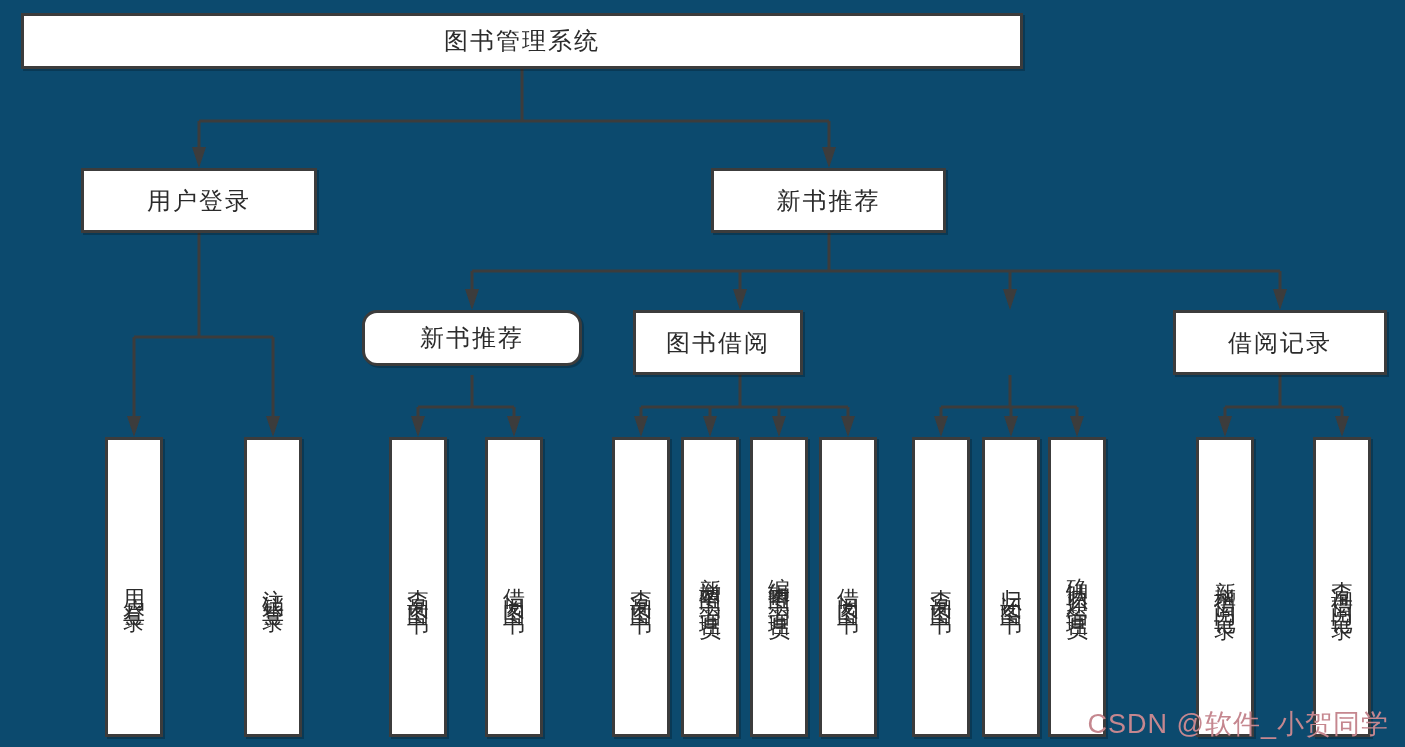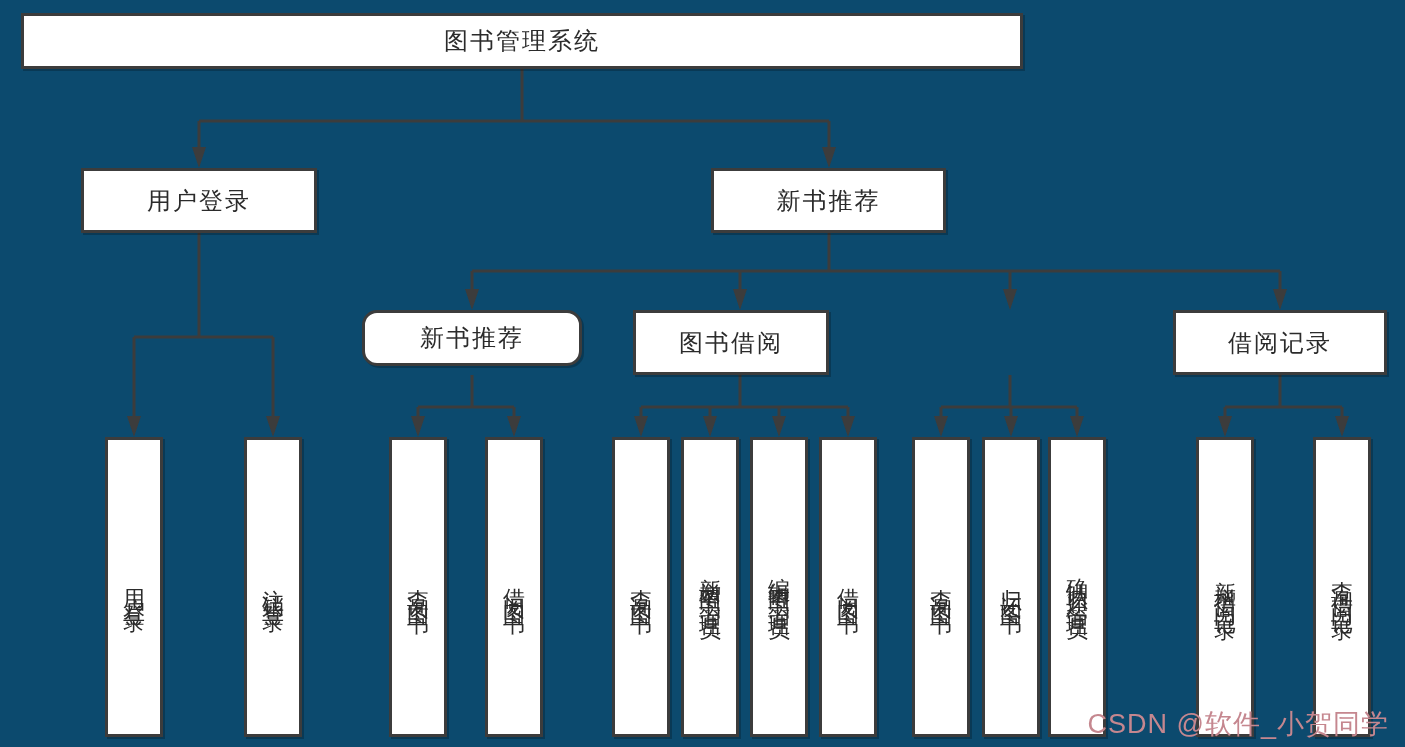--- a/index.html
+++ b/index.html
@@ -98,21 +98,21 @@
     <line x1="1342" y1="407" x2="1342" y2="431"></line>
       <polygon points="1335,416 1349,416 1342,437"></polygon>
   </svg>
 
   <div class="box h" style="left:21px;top:13px;width:1002px;height:56px;">图书管理系统</div>
 
   <div class="box h" style="left:81px;top:168px;width:236px;height:65px;">用户登录</div>
   <div class="box h" style="left:711px;top:168px;width:235px;height:65px;">新书推荐</div>
 
   <div class="box h" style="left:362px;top:310px;width:220px;height:56px;border-radius:15px;">新书推荐</div>
-  <div class="box h" style="left:633px;top:310px;width:196px;height:65px;">图书借阅</div>
+  <div class="box h" style="left:633px;top:310px;width:170px;height:65px;">图书借阅</div>
   <div class="box h" style="left:1173px;top:310px;width:214px;height:65px;">借阅记录</div>
 
   <div class="box v" style="left:105px;top:437px;width:58px;height:300px;">用户登录</div>
   <div class="box v" style="left:244px;top:437px;width:58px;height:300px;">注销登录</div>
 
   <div class="box v" style="left:389px;top:437px;width:58px;height:300px;">查询图书</div>
   <div class="box v" style="left:485px;top:437px;width:58px;height:300px;">借阅图书</div>
 
   <div class="box v" style="left:612px;top:437px;width:58px;height:300px;">查询图书</div>
   <div class="box v" style="left:681px;top:437px;width:58px;height:300px;letter-spacing:6px;">新增图书（管理员）</div>

